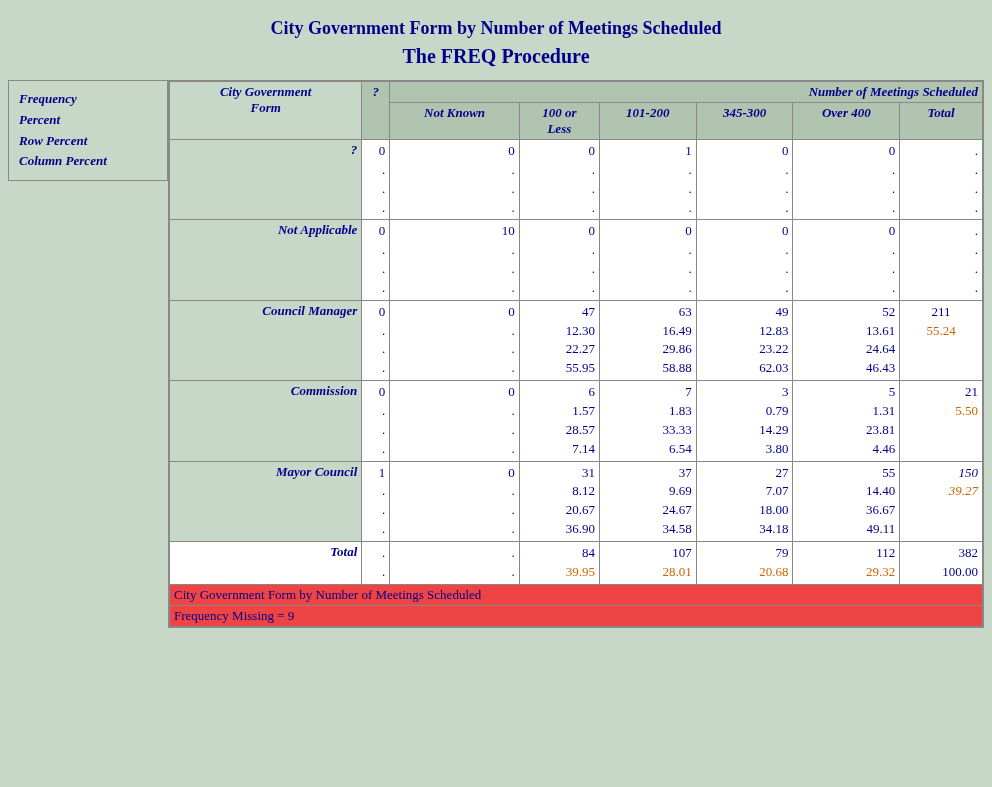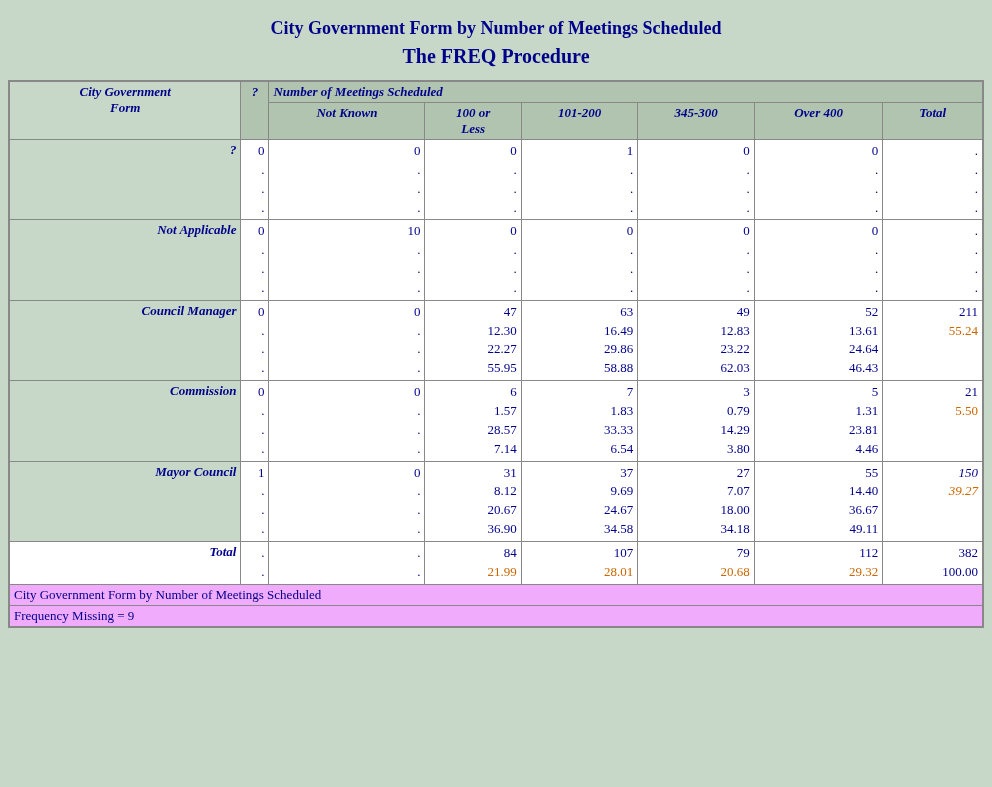--- a/index.html
+++ b/index.html
@@ -49,33 +49,33 @@
       margin-top: 0;
     }
     .table-wrapper {
       flex: 1;
       border: 1px solid #888;
       background: white;
     }
     table.freq-table {
       border-collapse: collapse;
       width: 100%;
-      background: #f0abfc;
+      background: #ef4444;
     }
     table.freq-table td, table.freq-table th {
       border: 1px solid #888;
       padding: 2px 4px;
       vertical-align: top;
       font-family: 'Times New Roman', Times, serif;
       color: #00008b;
       font-size: 13px;
     }
     .header-meetings {
       background: #b0c4b0;
-      text-align: left;
+      text-align: right;
       font-style: italic;
       font-weight: bold;
       color: #00008b;
       font-size: 13px;
     }
     .header-col {
       background: #b0c4b0;
       text-align: center;
       font-style: italic;
       font-weight: bold;
@@ -107,20 +107,26 @@
       background: white;
     }
   </style>
 </head>
 <body>
 
 <div class="page-title">City Government Form by Number of Meetings Scheduled</div>
 <div class="proc-title">The FREQ Procedure</div>
 
 <div class="main-layout">
+  <div class="left-legend">
+    <div>Frequency</div>
+    <div>Percent</div>
+    <div>Row Percent</div>
+    <div>Column Percent</div>
+  </div>
 
   <div class="table-wrapper">
     <table class="freq-table">
       <thead>
         <tr>
           <td class="header-col" style="background:#c8d8c8; border:1px solid #888;" rowspan="2">
             <span style="font-style:italic; font-weight:bold;">City Government<br>Form</span>
           </td>
           <td class="header-col" rowspan="2" style="width:28px;">?</td>
           <td class="header-meetings" colspan="6">Number of Meetings Scheduled</td>
@@ -236,21 +242,21 @@
             <td class="data-cell">49
 12.83
 23.22
 62.03
 </td>
             <td class="data-cell">52
 13.61
 24.64
 46.43
 </td>
-            <td class="data-cell" style="background: white;">211
+            <td class="data-cell" style="background: white; text-align: center;">211
 <span class="orange">55.24</span>
 
 
 </td>
           </tr>
           <tr>
             <td class="row-label">Commission</td>
             <td class="data-cell">0
 .
 .
@@ -327,21 +333,21 @@
           </tr>
           <tr class="total-row">
             <td class="row-label" style="font-style: italic; font-weight: bold;">Total</td>
             <td class="data-cell">.
 .
 </td>
             <td class="data-cell">.
 .
 </td>
             <td class="data-cell">84
-<span class="orange">21.99</span>
+<span class="orange">39.95</span>
 </td>
             <td class="data-cell">107
 <span class="orange">28.01</span>
 </td>
             <td class="data-cell">79
 <span class="orange">20.68</span>
 </td>
             <td class="data-cell">112
 <span class="orange">29.32</span>
 </td>

